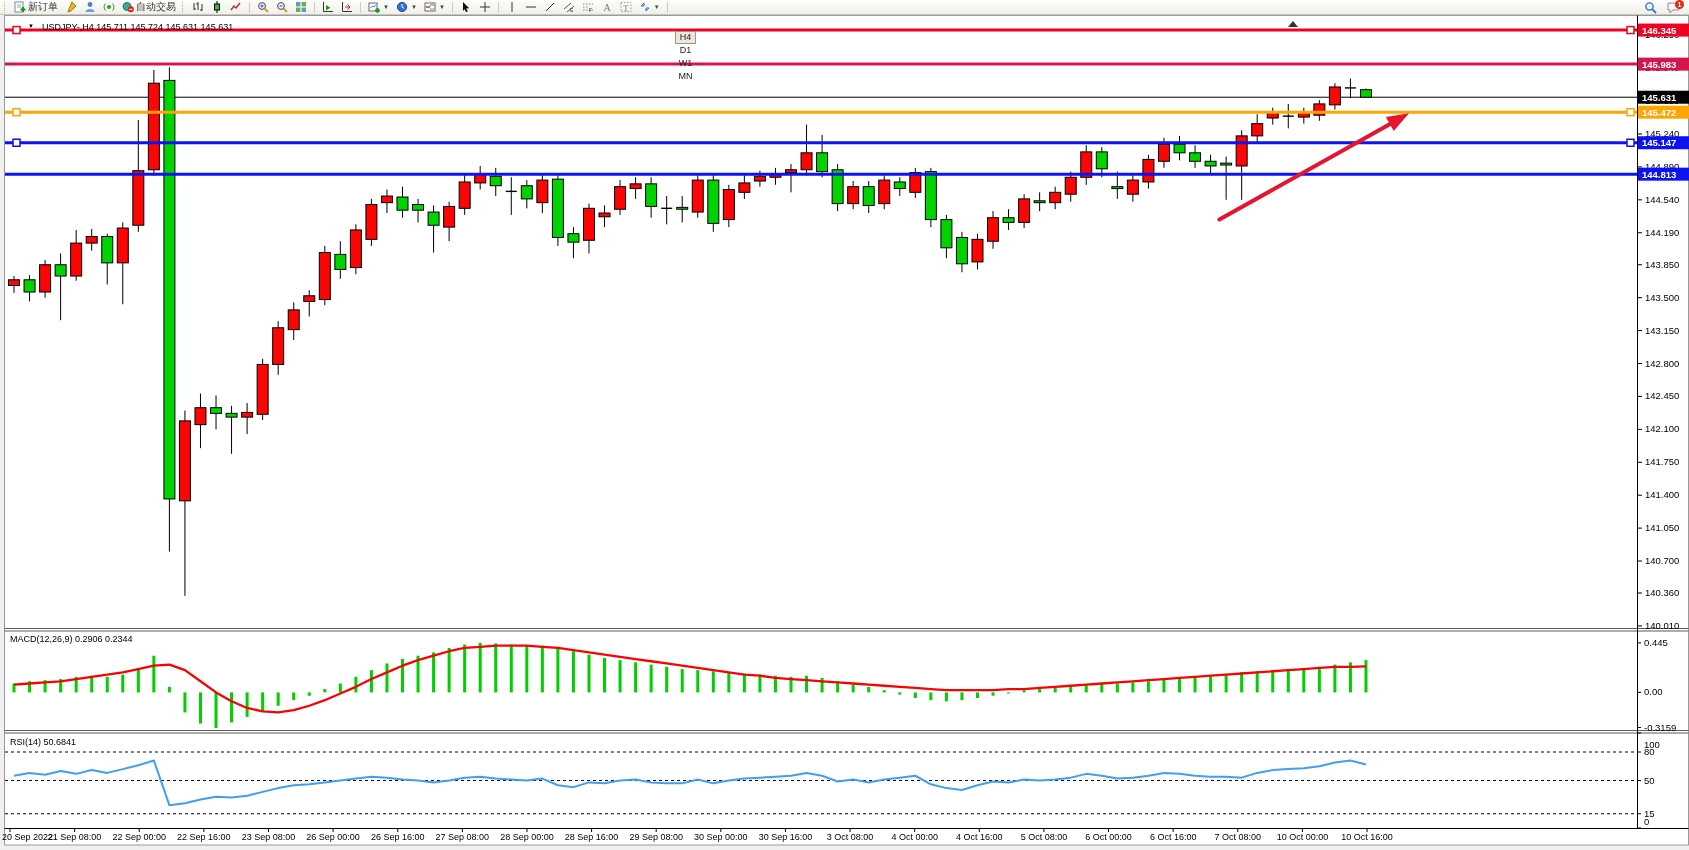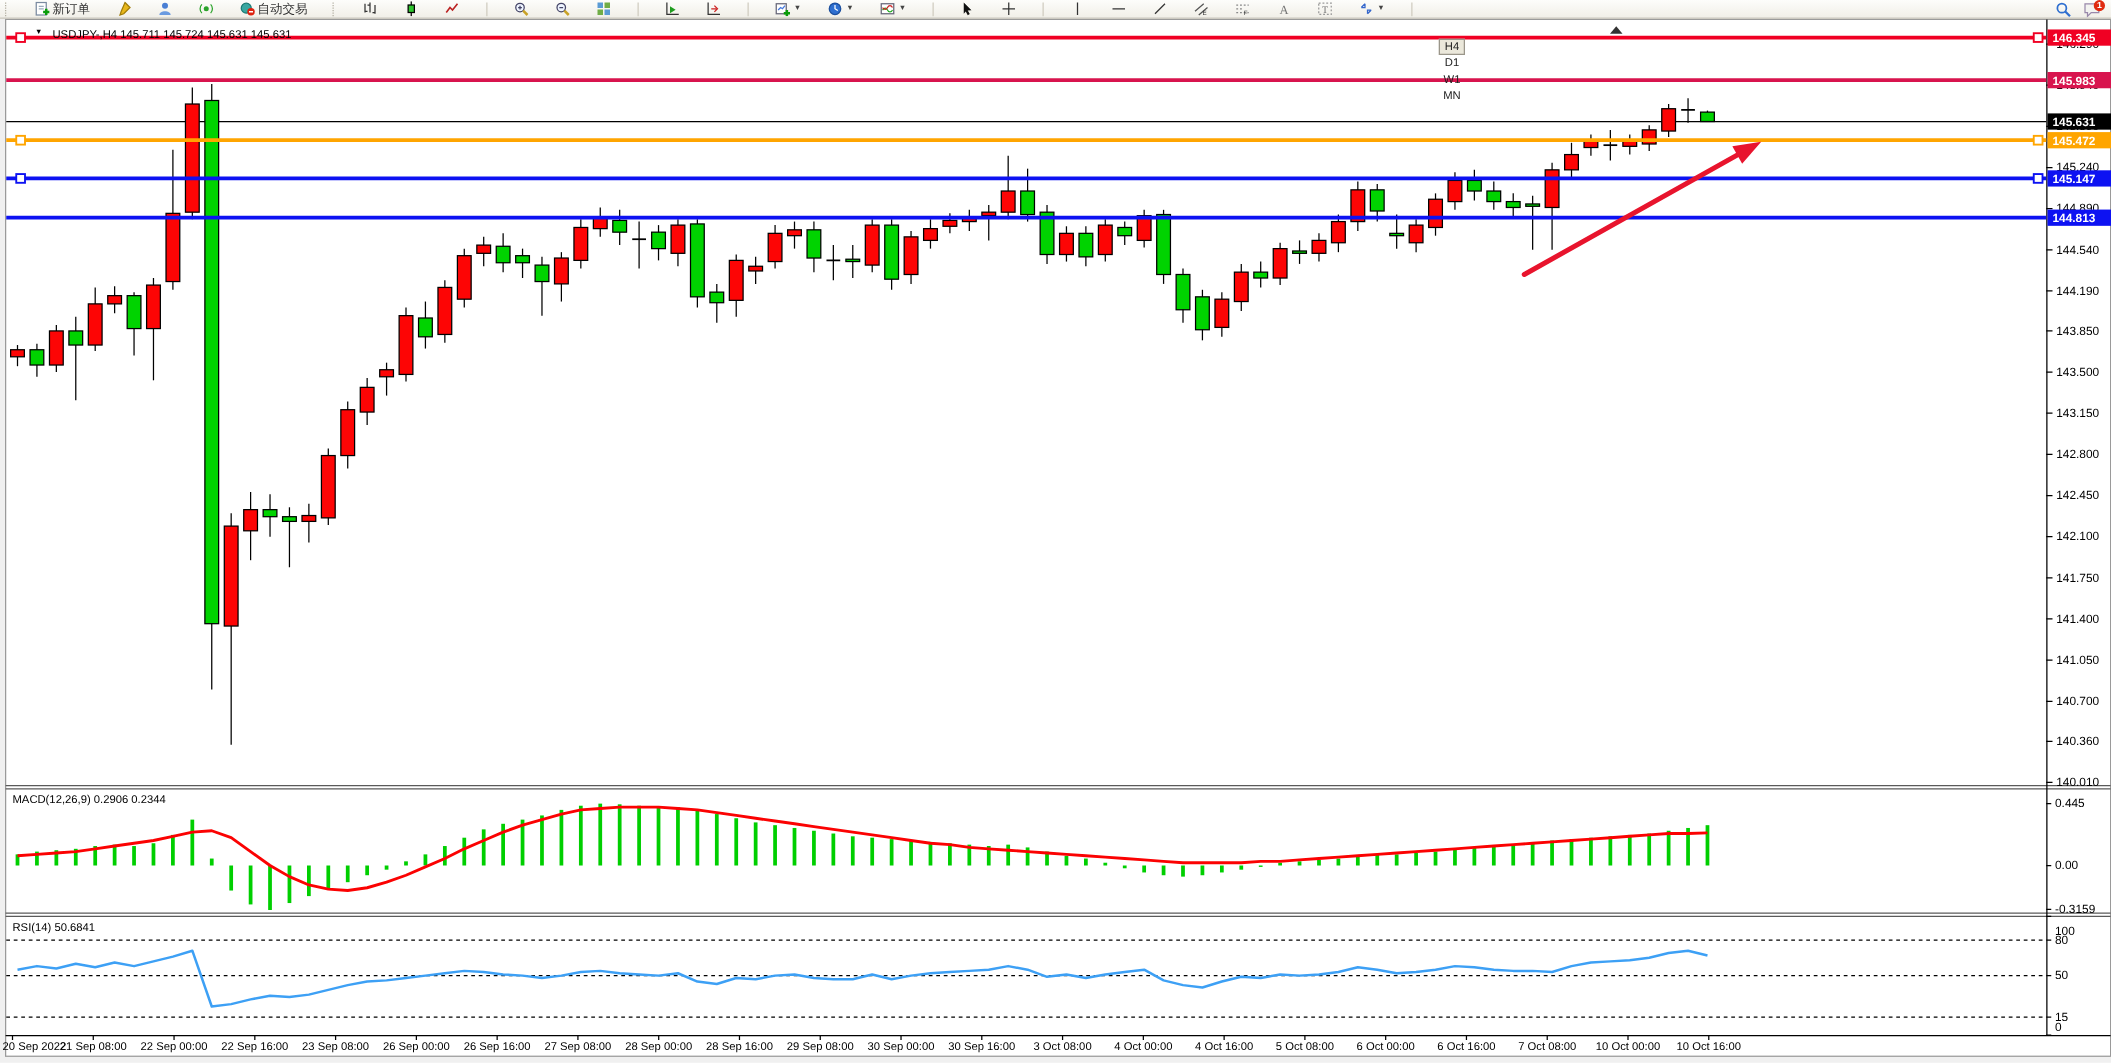--- a/index.html
+++ b/index.html
@@ -1,20 +1,20 @@
 <!DOCTYPE html>
 <html><head>
 <meta charset="utf-8">
 <style>
   html,body{margin:0;padding:0;width:1689px;height:850px;overflow:hidden;
     font-family:"Liberation Sans",sans-serif;background:#f0f0f0;}
   .app{position:relative;width:1689px;height:850px;}
   
   .toolbar{position:absolute;top:0;left:0;width:1689px;height:15px;z-index:10;
-    display:flex;align-items:center;gap:15px;padding-left:2px;box-sizing:border-box;
+    display:flex;align-items:center;gap:1px;padding-left:2px;box-sizing:border-box;
     background:linear-gradient(#fdfdfb,#f1efe8);border-bottom:1px solid #c9c5b9;}
   .tb{display:flex;align-items:center;gap:2px;height:13px;border:1px solid transparent;
     background:transparent;padding:0 2px;margin:0;font-family:"Liberation Sans",sans-serif;
     font-size:10px;color:#333;cursor:default;}
   .tb svg{display:block}
   .grip{width:3px;height:11px;border-left:1px dotted #b3afa2;margin:0 2px;}
   .sep{width:1px;height:11px;background:#cfccc0;margin:0 3px;}
   .dd{font-size:6px;color:#444;margin-left:1px;}
   .tf{font-size:9px;height:13px;padding:0 4px;border:1px solid transparent;background:transparent;
     color:#222;font-family:"Liberation Sans",sans-serif;}

